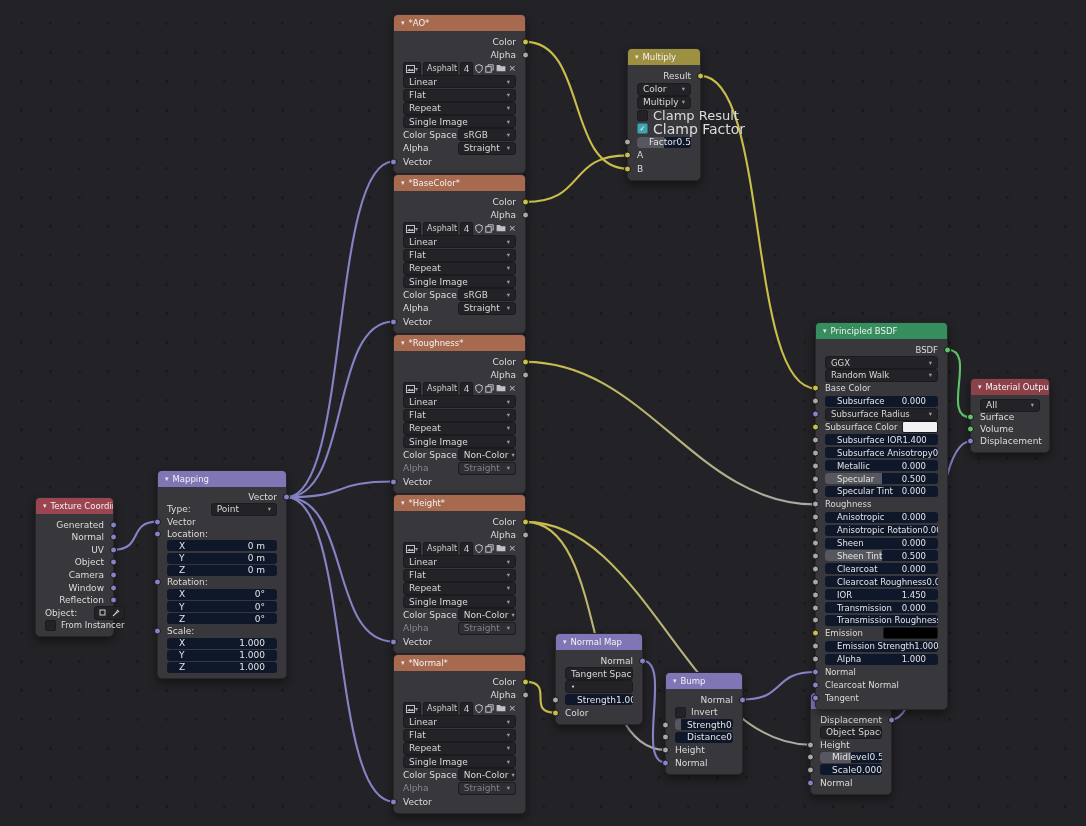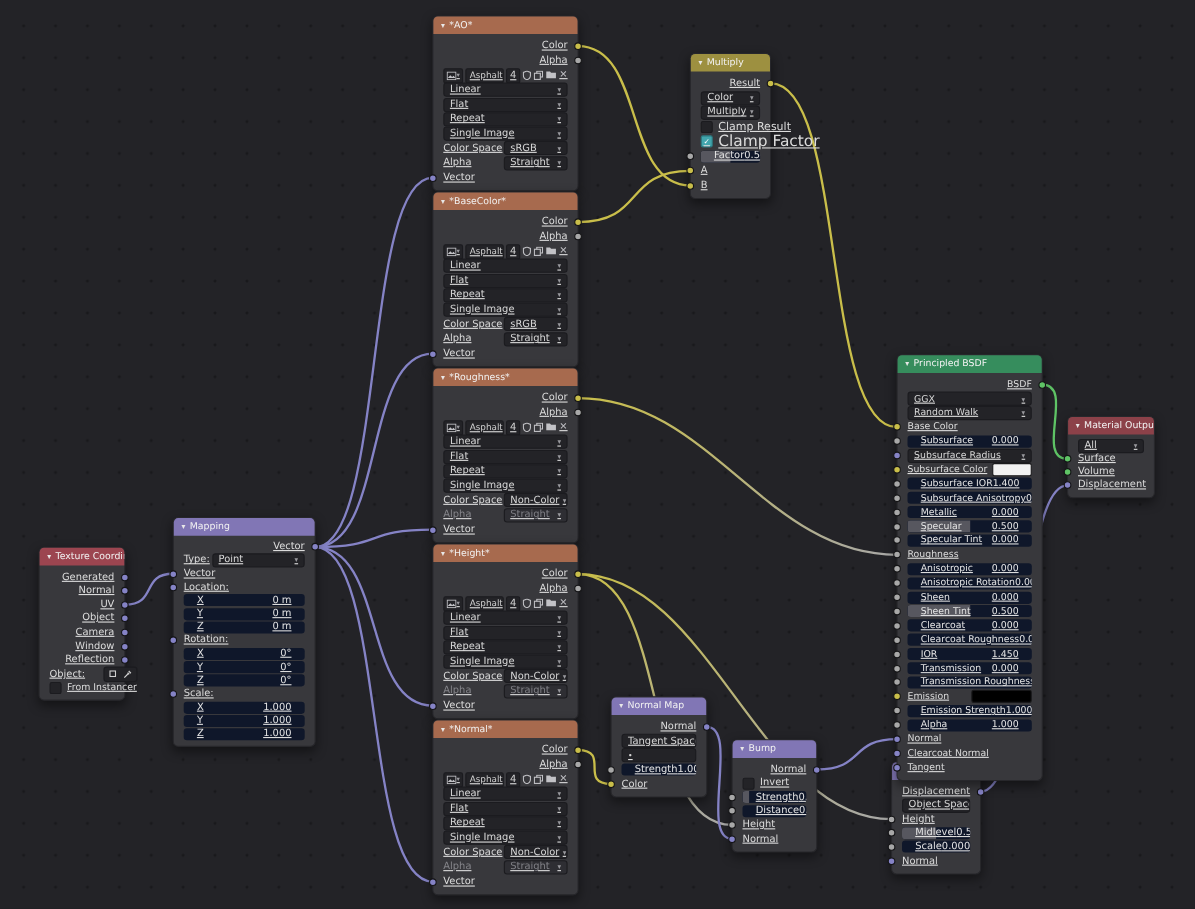--- a/index.html
+++ b/index.html
@@ -8,21 +8,21 @@
     background-image:radial-gradient(circle,#19191c 1.3px,transparent 1.5px);
     background-size:29px 29px;background-position:7px 9px;
     font-family:"DejaVu Sans","Liberation Sans",sans-serif;}
   #noodles{position:absolute;left:0;top:0;width:1086px;height:826px;z-index:1;}
   .node{position:absolute;background:#38383c;border:1px solid #27272b;border-radius:5px;
     box-shadow:0 4px 10px rgba(0,0,0,.45);z-index:2;color:#dcdcdc;font-size:9px;}
   .node.under{z-index:2;} .node.over{z-index:3;}
   .hdr{height:16px;border-radius:4px 4px 0 0;display:flex;align-items:center;gap:4px;
     padding:0 7px;font-size:8.5px;color:#f2f2f2;white-space:nowrap;overflow:hidden;}
   .chev{font-size:7px;color:#e8e8e8;flex:0 0 auto;}
-  .body{padding:5px 0 4px;text-decoration:underline;}
+  .body{padding:5px 0 4px;}
   .row{position:relative;display:flex;align-items:center;padding:0 9px;
     height:calc(var(--pitch) - 1.5px);margin-bottom:1.5px;white-space:nowrap;}
   .lbl{color:#dcdcdc;}
   .olbl{margin-left:auto;}
   .dim{color:#85858a;}
   .socket{position:absolute;width:7px;height:7px;border-radius:50%;
     border:1px solid #141416;box-sizing:border-box;top:50%;transform:translateY(-50%);z-index:4;}
   .socket.in{left:-4px;} .socket.out{right:-4px;}
   .s-yel{background:#c9be4a;} .s-gray{background:#a8a8a8;}
   .s-pur{background:#8583c6;} .s-grn{background:#5fc466;}
@@ -143,21 +143,21 @@
 <div class="node" style="left:157px;top:470px;width:128px;--pitch:12.15px">
   <div class="hdr" style="background:#8176b5">
     <span class="chev">▾</span>
     <span>Mapping</span>
   </div>
   <div class="body">
     <div class="row">
           <span class="olbl">Vector</span>
           <span class="socket out s-pur"></span>
         </div>
-    <div class="row" style="gap:2px">
+    <div class="row" style="gap:20px">
       <span class="lbl">Type:</span>
       <span class="dd">
             <span>Point</span>
             <span class="cv">▾</span>
           </span>
     </div>
     <div class="row">
           <span class="lbl">Vector</span>
           <span class="socket in s-pur"></span>
         </div>
@@ -694,21 +694,21 @@
           </span>
         </div>
     <div class="row">
           <span class="dd">
             <span>Multiply</span>
             <span class="cv">▾</span>
           </span>
         </div>
     <div class="row">
           <span class="chk"></span>
-          <span class="lbl" style="font-size:10px">Clamp Result</span>
+          <span class="lbl" style="font-size:13px">Clamp Result</span>
         </div>
     <div class="row">
           <span class="chk on">
             <span>✓</span>
           </span>
           <span class="lbl" style="font-size:14px">Clamp Factor</span>
         </div>
     <div class="row">
           <span class="slider">
             <span class="fill" style="width:50%"></span>

